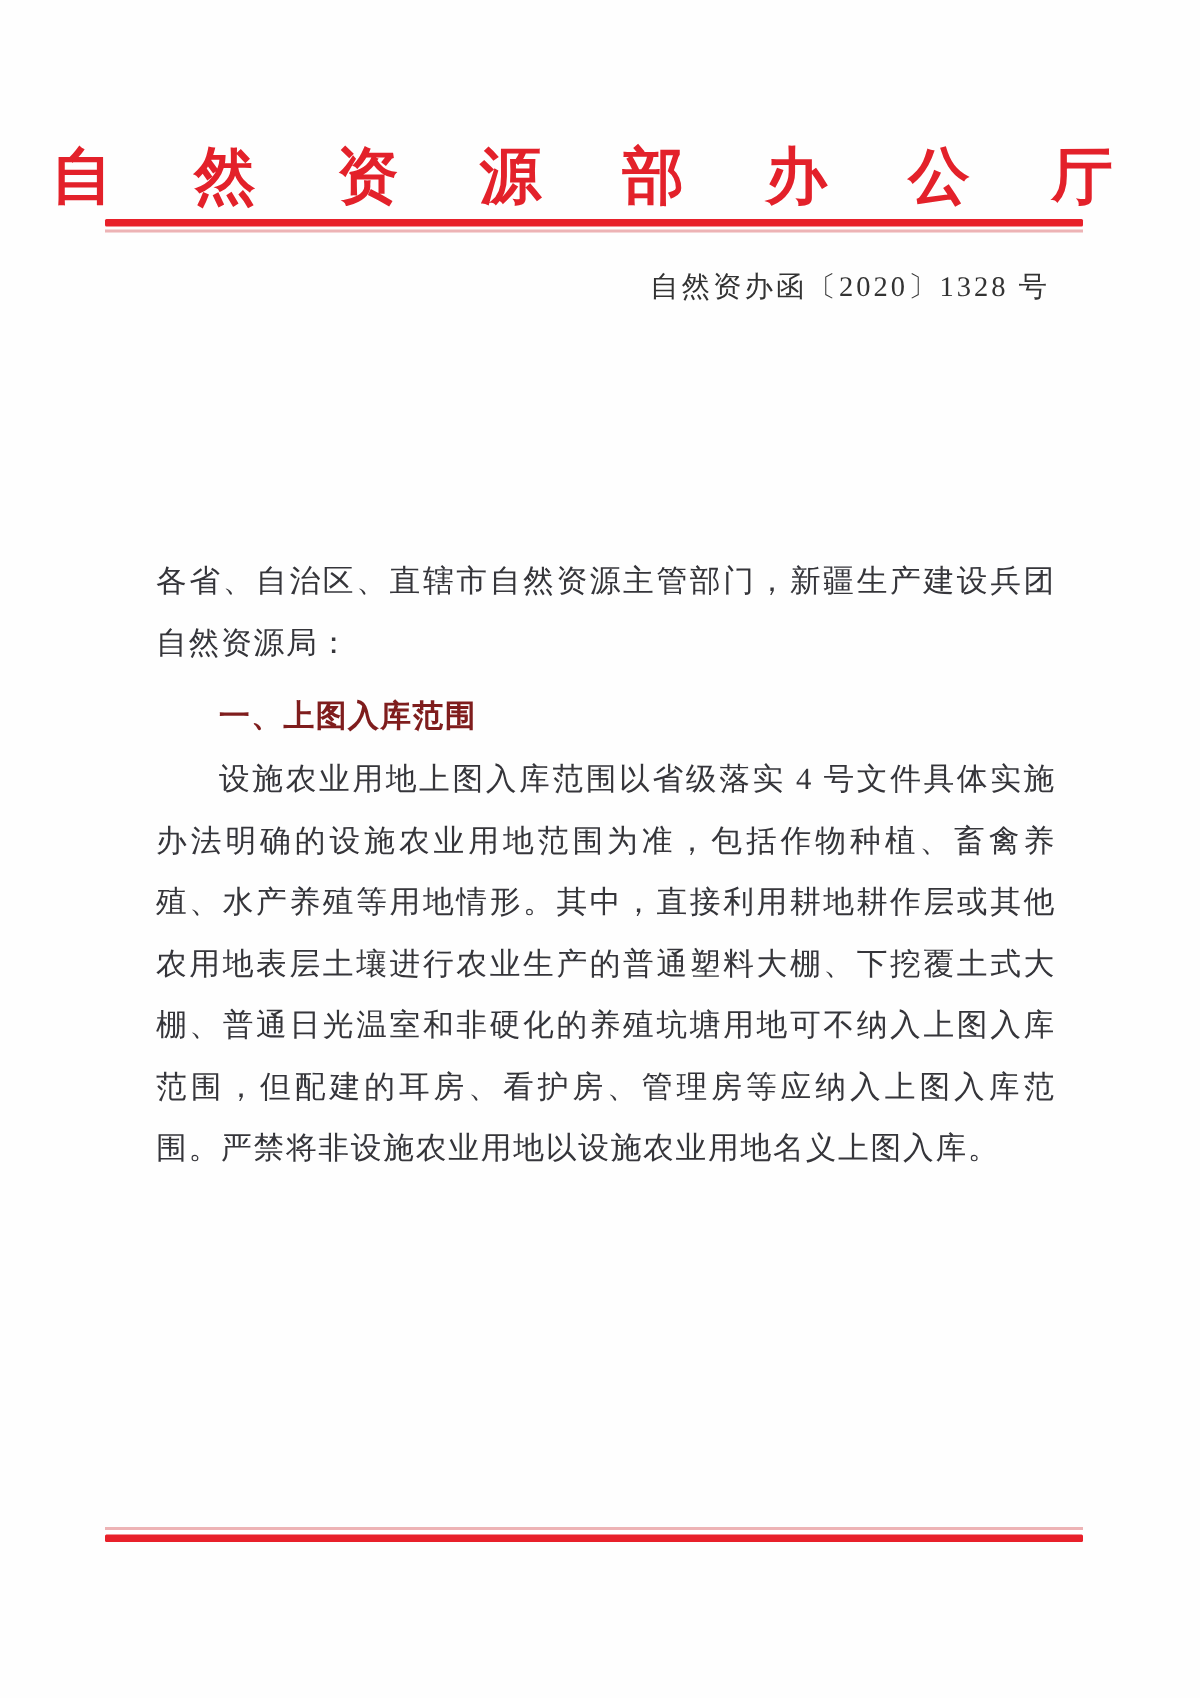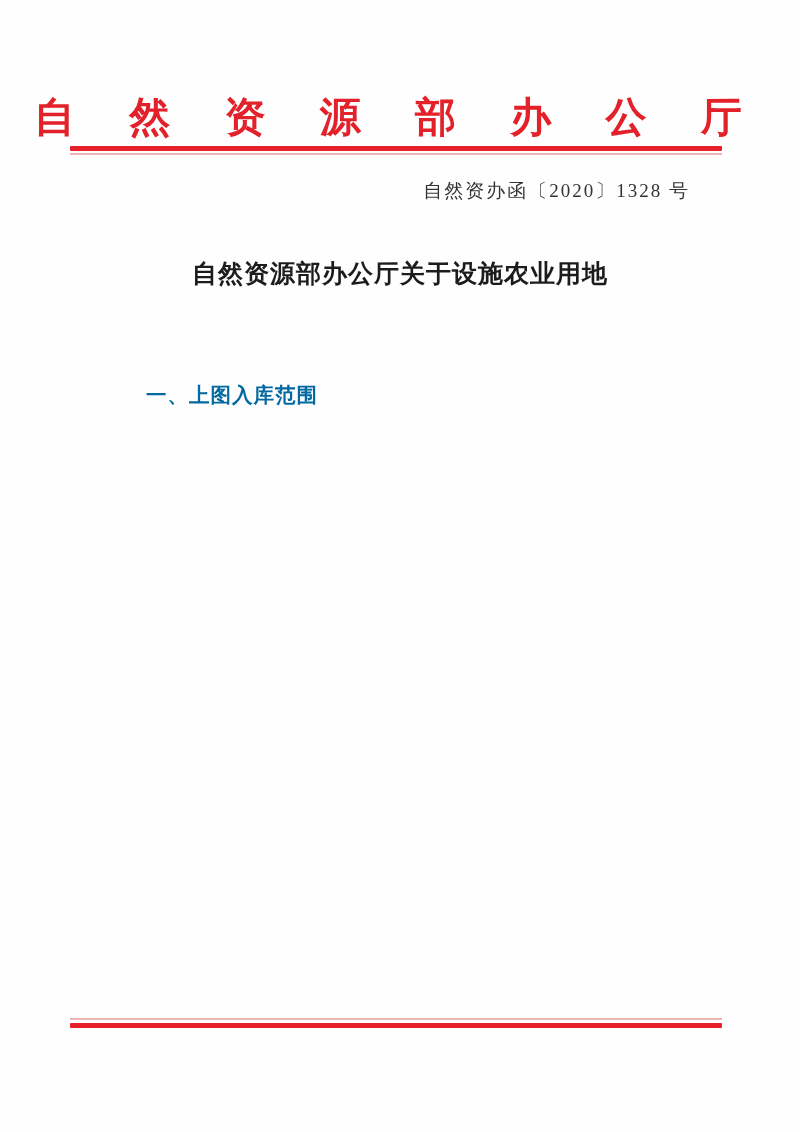--- a/index.html
+++ b/index.html
@@ -76,21 +76,21 @@
   .rule-bottom .bar-thick {
     margin-top: 3px;
     height: 5px;
     background: #e8202a;
     border-radius: 1px;
   }
 
   
   .doc-number {
     position: absolute;
-    right: 110px;
+    right: 100px;
     top: 178px;
     font-size: 19px;
     letter-spacing: 2px;
     color: #333333;
     white-space: nowrap;
   }
 
   
   .doc-title {
     position: absolute;
@@ -129,21 +129,21 @@
   }
   .para + .para {
     margin-top: 0;
   }
   .section-head {
     font-family: "DejaVu Sans", "Liberation Sans", sans-serif;
     font-weight: bold;
     font-size: 20.5px;
     line-height: 41px;
     letter-spacing: 1px;
-    color: #0369a1;
+    color: #7f1d1d;
     text-indent: 2.05em;
     margin: 3px 0 2px 0;
   }
   .spacer-sm { height: 4px; }
 </style>
 </head>
 <body>
 
 <div class="page">
 
@@ -152,31 +152,32 @@
   </div>
 
   <div class="rule-top">
     <div class="bar-thick"></div>
     <div class="bar-thin"></div>
   </div>
 
   <div class="doc-number">自然资办函〔2020〕1328 号</div>
 
   <div class="doc-title">
-    <div class="tline">自然资源部办公厅关于设施农业用地</div>
   </div>
 
   <div class="body-block">
 
+    <p class="para">各省、自治区、直辖市自然资源主管部门，新疆生产建设兵团自然资源局：</p>
 
 
     <div class="spacer-sm"></div>
 
     <p class="section-head">一、上图入库范围</p>
 
+    <p class="para indent">设施农业用地上图入库范围以省级落实 4 号文件具体实施办法明确的设施农业用地范围为准，包括作物种植、畜禽养殖、水产养殖等用地情形。其中，直接利用耕地耕作层或其他农用地表层土壤进行农业生产的普通塑料大棚、下挖覆土式大棚、普通日光温室和非硬化的养殖坑塘用地可不纳入上图入库范围，但配建的耳房、看护房、管理房等应纳入上图入库范围。严禁将非设施农业用地以设施农业用地名义上图入库。</p>
   </div>
 
   <div class="rule-bottom">
     <div class="bar-thin"></div>
     <div class="bar-thick"></div>
   </div>
 
 </div>
 
 </body></html>

